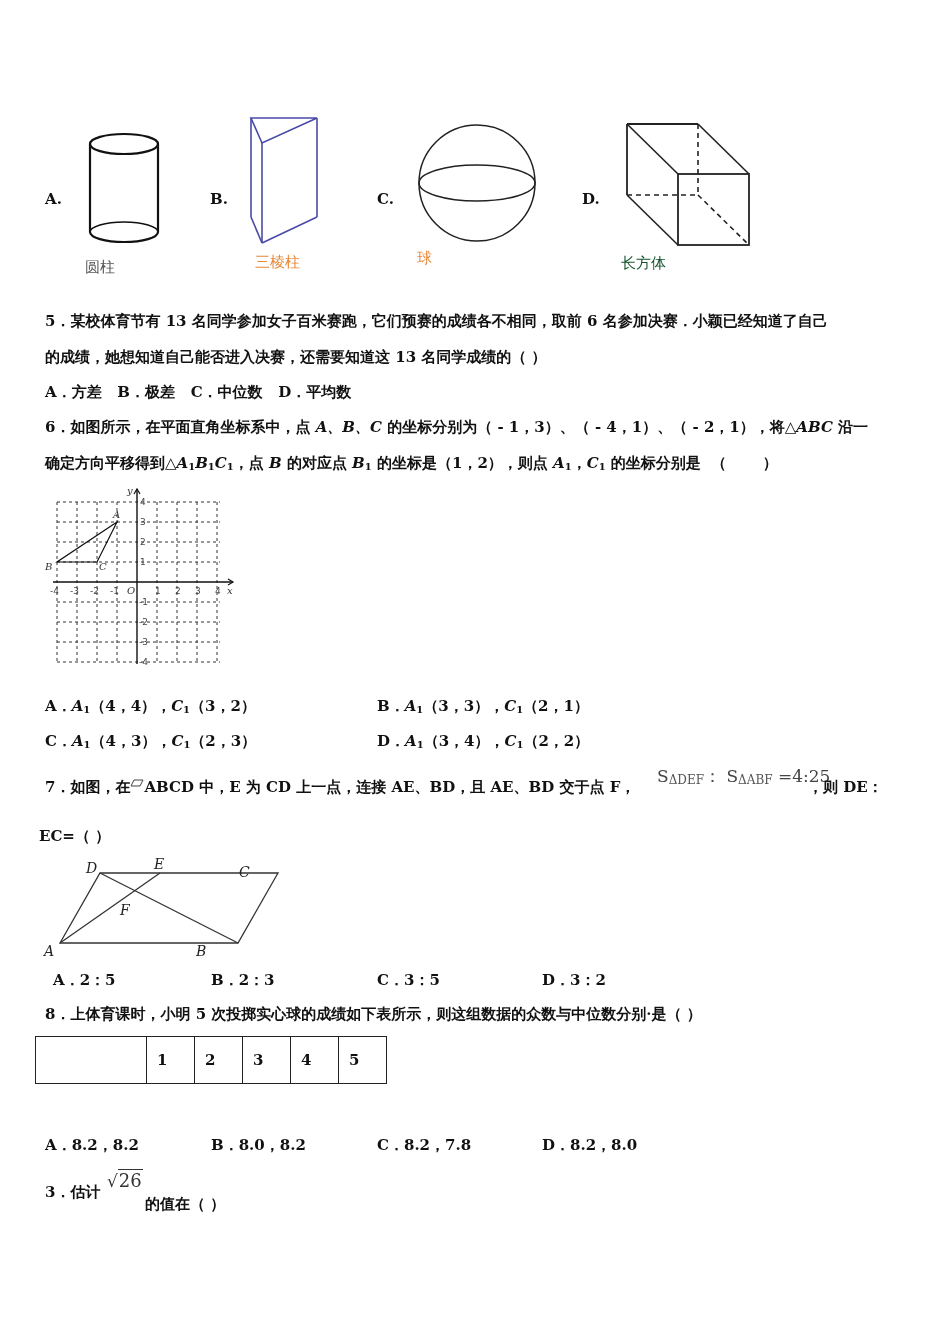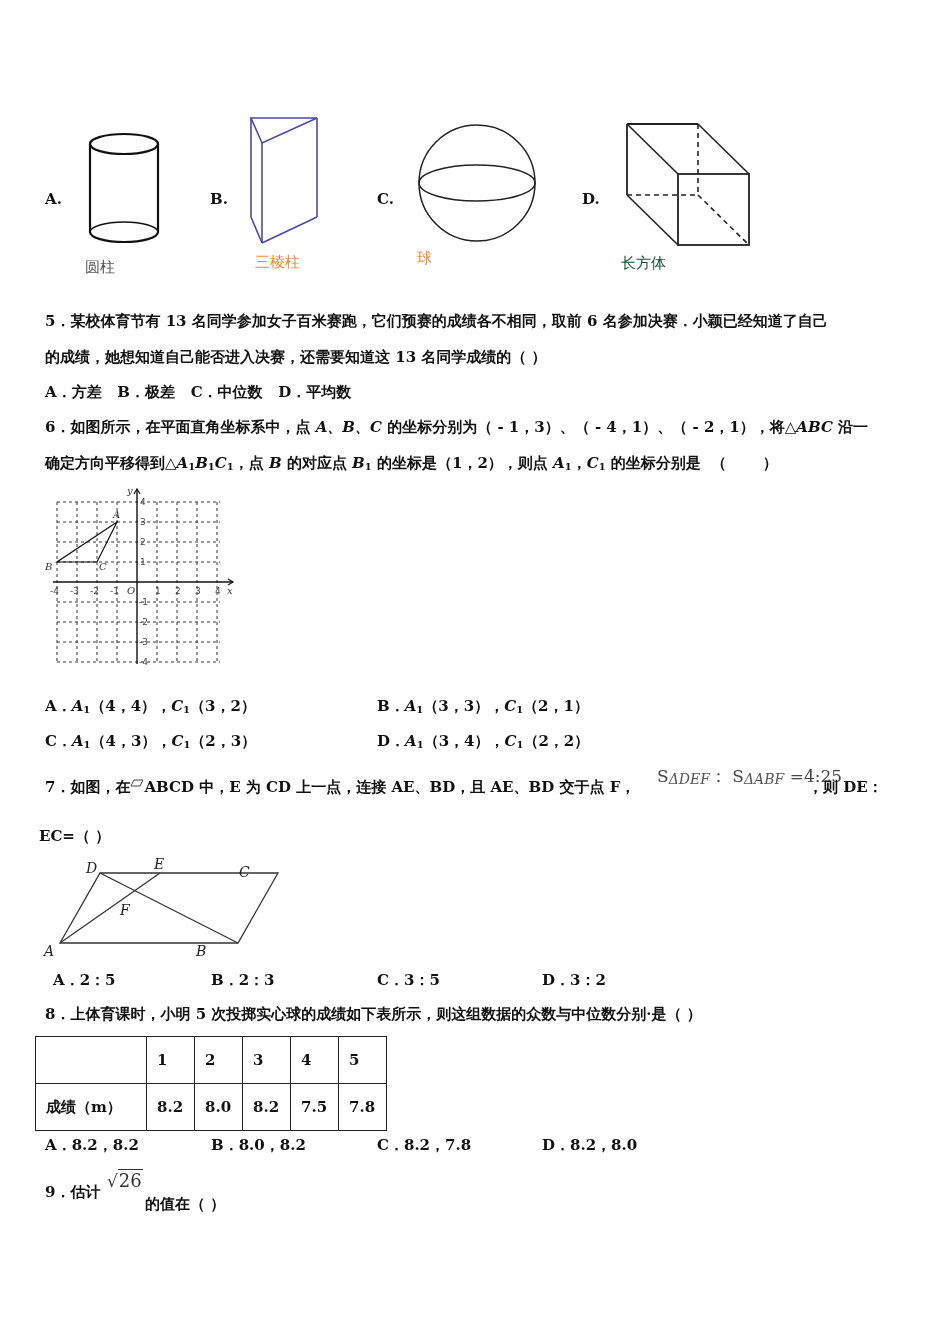--- a/index.html
+++ b/index.html
@@ -8,21 +8,21 @@
   .abs { position:absolute; }
   .txt { font-size:15px; font-weight:bold; white-space:nowrap; line-height:20px; }
   .opt-label { font-size:15px; font-weight:bold; }
   .shape-caption { font-family:"DejaVu Sans","Liberation Sans",sans-serif; font-size:15px; }
   .i { font-style:italic; }
   sub { font-size:10px; vertical-align:-2px; font-style:normal; }
   svg { position:absolute; overflow:visible; }
   table.q8 { position:absolute; left:35px; top:1036px; border-collapse:collapse; font-size:15px; font-weight:bold; }
   table.q8 td { border:1px solid #222; height:46px; padding:0 0 0 10px; vertical-align:middle; }
   .frac-s { font-family:"DejaVu Serif",serif; font-weight:normal; font-size:17px; color:#444; }
-  .frac-s sub { font-size:14px; color:#555;font-style:italic; }
+  .frac-s sub { font-size:12px; color:#555; }
   .sqrt { font-weight:normal; font-size:18px; color:#333;text-align:center; }
 </style>
 </head>
 <body>
 
 <div>
 
   <span class="abs opt-label" style="left:45px;top:190px;">A.</span>
   <svg style="left:88px;top:132px;" width="75" height="120">
     <ellipse cx="36" cy="12" rx="34" ry="10" fill="none" stroke="#111" stroke-width="2.2"></ellipse>
@@ -171,35 +171,27 @@
   <table class="q8">
     <tbody>
         <tr>
       <td style="width:100px;"></td>
       <td style="width:37px;">1</td>
       <td style="width:37px;">2</td>
       <td style="width:37px;">3</td>
       <td style="width:37px;">4</td>
       <td style="width:37px;">5</td>
     </tr>
-    <tr>
-      <td>成绩（m）</td>
-      <td>8.2</td>
-      <td>8.0</td>
-      <td>8.2</td>
-      <td>7.5</td>
-      <td>7.8</td>
-    </tr>
   </tbody>
     </table>
   <div class="abs txt" style="left:45px;top:1135px;">A．8.2，8.2</div>
   <div class="abs txt" style="left:211px;top:1135px;">B．8.0，8.2</div>
   <div class="abs txt" style="left:377px;top:1135px;">C．8.2，7.8</div>
   <div class="abs txt" style="left:542px;top:1135px;">D．8.2，8.0</div>
 </div>
 
 <div>
-  <div class="abs txt" style="left:45px;top:1182px;">9．估计</div>
+  <div class="abs txt" style="left:45px;top:1182px;">3．估计</div>
   <div class="abs sqrt" style="left:107px;top:1170px;">
     <span style="font-size:17px;">√</span><span style="border-top:1px solid #333;padding:0 1px;">26</span>
   </div>
   <div class="abs txt" style="left:145px;top:1182px;margin-top:12px;">的值在（   ）</div>
 </div>
 
 </body></html>

